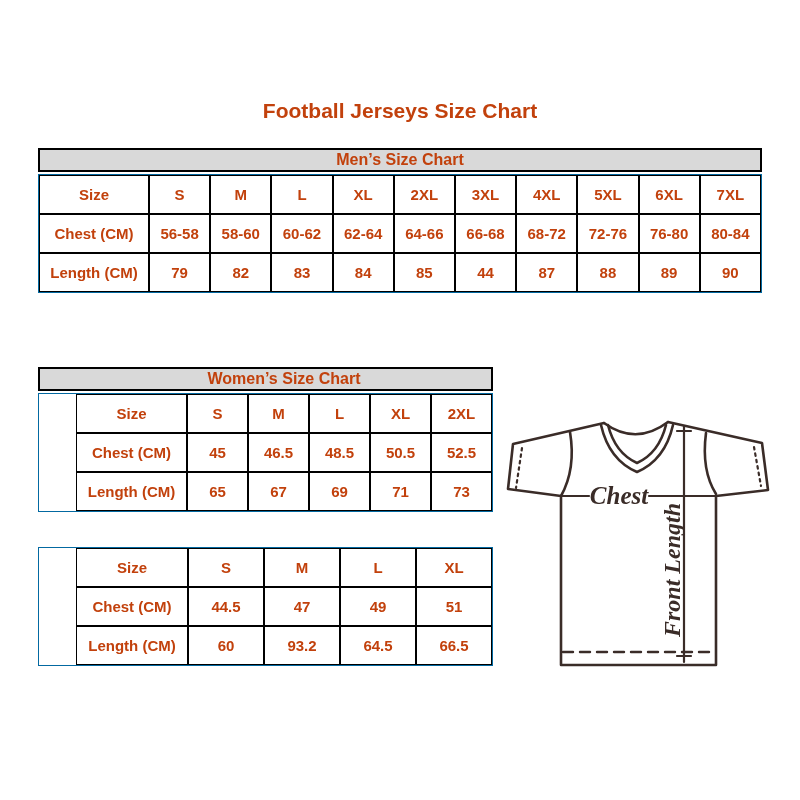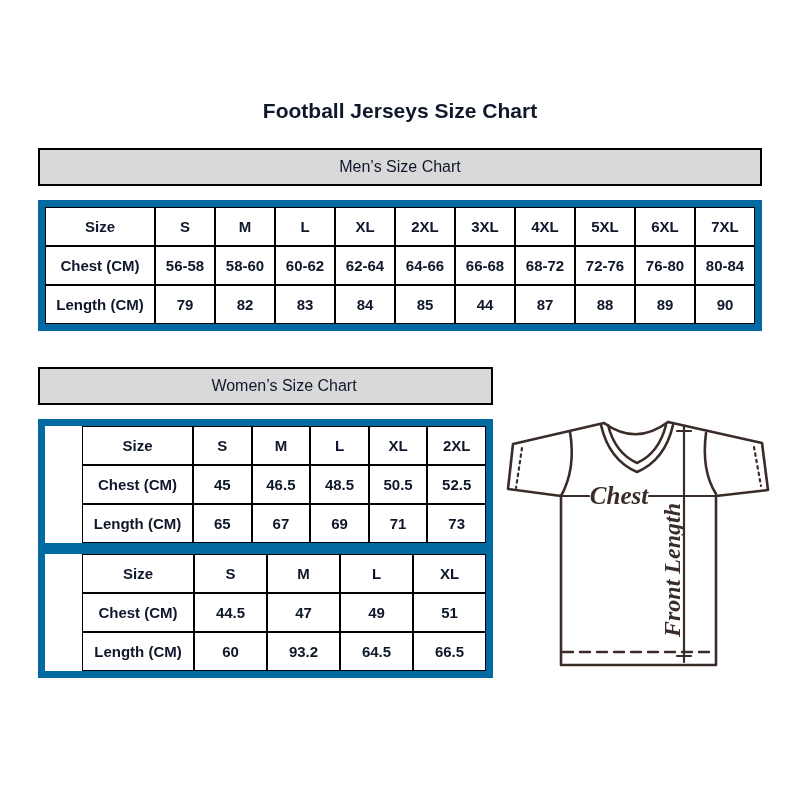--- a/index.html
+++ b/index.html
@@ -1,25 +1,25 @@
 <!DOCTYPE html>
 <html><head>
 <meta charset="utf-8">
 <style>
   html,body{margin:0;padding:0;background:#fff;}
   .page{position:relative;width:800px;height:800px;background:#ffffff;overflow:hidden;
-        font-family:"Liberation Sans",sans-serif;color:#0f172a;}
+        font-family:"Liberation Sans",sans-serif;color:#c2410c;}
   .title{position:absolute;left:38px;top:97px;width:724px;text-align:center;
          font-size:21px;font-weight:bold;line-height:28px;}
   .chart{position:absolute;}
-  .chart-header{height:38px;border:2px solid #000;background:#d9d9d9;
+  .chart-header{height:24px;border:2px solid #000;background:#d9d9d9;
        display:flex;align-items:center;justify-content:center;
-       font-weight:normal;font-size:16px;margin-bottom:14px;box-sizing:border-box;}
+       font-weight:bold;font-size:16px;margin-bottom:2px;box-sizing:border-box;}
   table.size-table{border-collapse:separate;border-spacing:0;table-layout:fixed;
-       border:7px solid #0369a1;}
+       border:1px solid #0369a1;}
   table.size-table td{border:1px solid #000;height:37px;padding:0;
        text-align:center;vertical-align:middle;font-weight:bold;font-size:15px;
        overflow:hidden;white-space:nowrap;}
   .w-mens{width:724px;}
   .w-small{width:455px;padding-left:37px;}
   .jersey{position:absolute;left:500px;top:398px;width:285px;height:290px;}
   .jersey text{font-family:"Liberation Serif",serif;font-style:italic;font-weight:bold;}
 </style>
 </head>
 <body>

